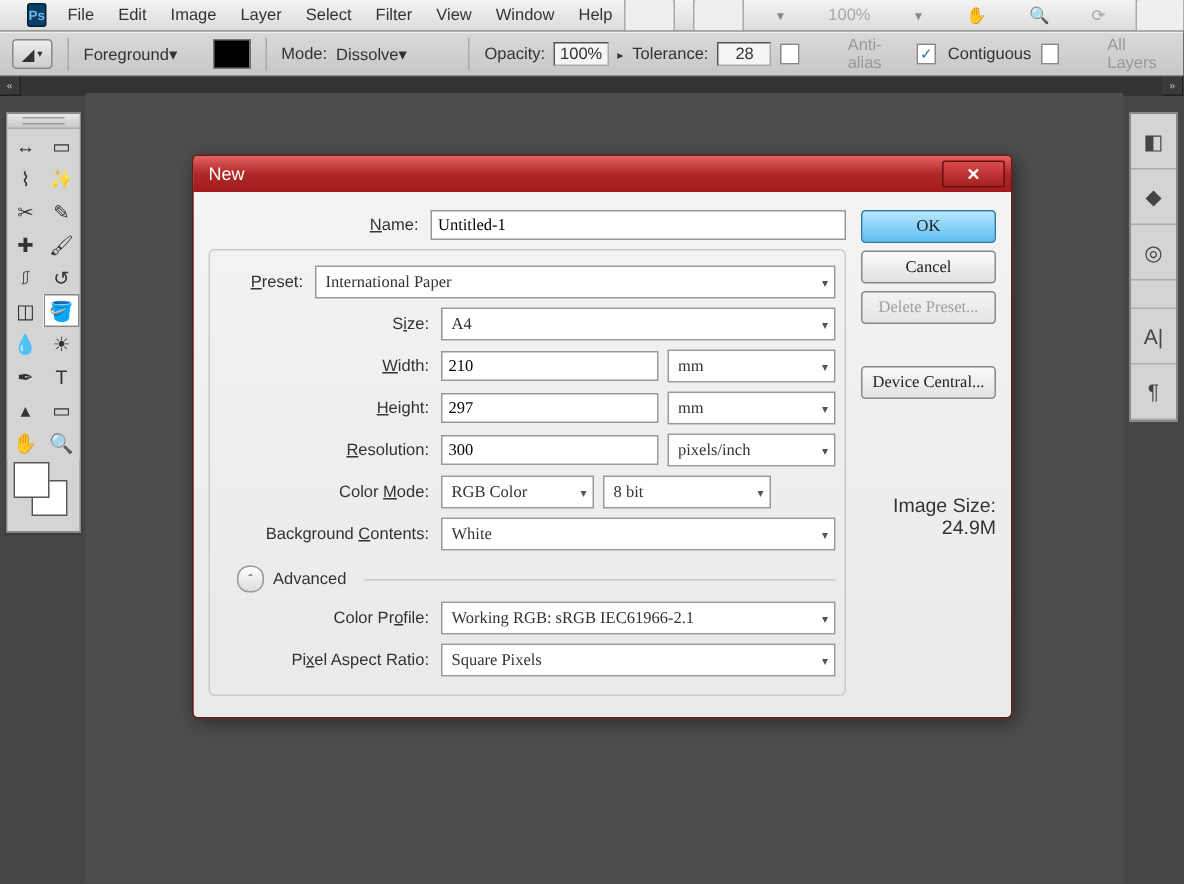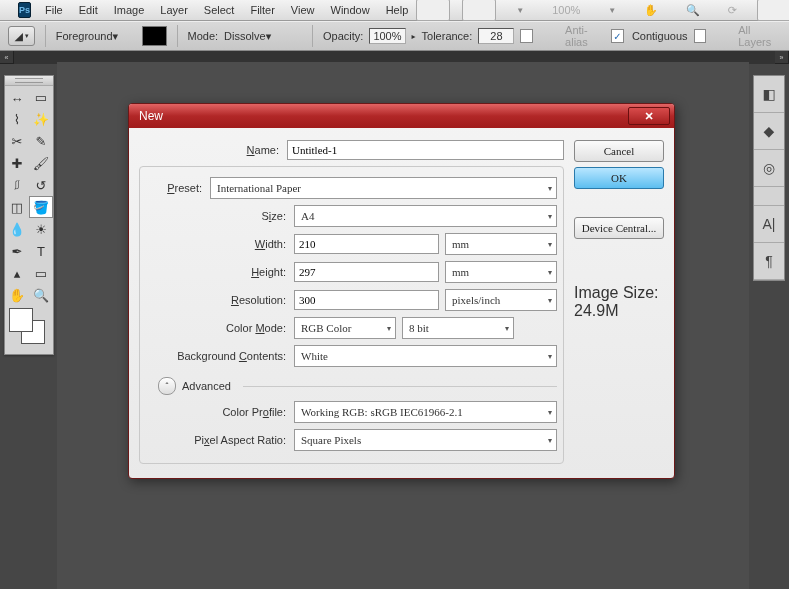--- a/index.html
+++ b/index.html
@@ -48,21 +48,21 @@
 .row .sel-unit{width:100px;margin-left:6px;}
 .fieldset{border:1px solid #c9c9c9;border-radius:4px;padding:10px 6px 6px 6px;margin-top:4px;position:relative;}
 .adv-row{display:flex;align-items:center;margin:10px 0 6px 12px;gap:6px;}
 .adv-btn{width:16px;height:16px;border:1px solid #999;border-radius:8px;background:linear-gradient(#fff,#ddd);display:flex;align-items:center;justify-content:center;font-size:9px;}
 .adv-line{flex:1;height:1px;background:#c9c9c9;margin-left:6px;}
 .side{width:110px;display:flex;flex-direction:column;gap:5px;padding-left:10px;}
 .btn{height:20px;border:1px solid #888;border-radius:3px;background:linear-gradient(#fbfbfb,#e1e1e1);display:flex;align-items:center;justify-content:center;font:11px Tahoma;color:#222;padding:0 6px;}
 .btn.primary{background:linear-gradient(#b8e6ff,#5dbef0);border-color:#2a7aab;}
 .btn.disabled{color:#a0a0a0;background:linear-gradient(#f2f2f2,#e6e6e6);}
 .side .spacer{height:18px;}
-.imgsize{text-align:left;margin-top:40px;font-size:16px;color:#333;}
+.imgsize{text-align:right;margin-top:58px;font-size:13px;color:#333;}
 .cb{width:12px;height:12px;border:1px solid #888;background:#fff;display:inline-flex;align-items:center;justify-content:center;font-size:10px;color:#2a6db3;margin-right:2px;}
 </style>
 </head>
 <body>
 
 <div class="menubar">
   <div class="ps-badge">Ps</div>
   <span>File</span>
   <span>Edit</span>
   <span>Image</span>
@@ -239,22 +239,23 @@
         <div class="row">
           <div class="lab">Pi<u>x</u>el Aspect Ratio:</div>
           <div class="sel sel-wide">
               <span>Square Pixels</span>
               <span class="tri">▾</span>
             </div>
         </div>
       </div>
     </div>
     <div class="side">
+      <div class="btn primary">OK</div>
       <div class="btn">Cancel</div>
-      <div class="btn primary">OK</div>
+      <div class="btn disabled">Delete Preset...</div>
       <div class="spacer"></div>
       <div class="btn">Device Central...</div>
       <div class="imgsize">
         <div>Image Size:</div>
         <div>24.9M</div>
       </div>
     </div>
   </div>
 </div>
 

